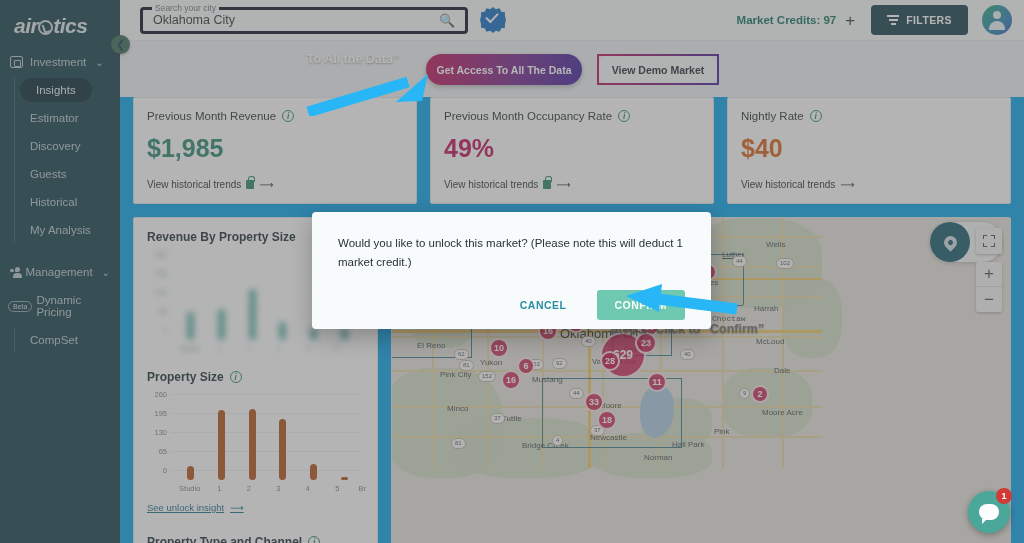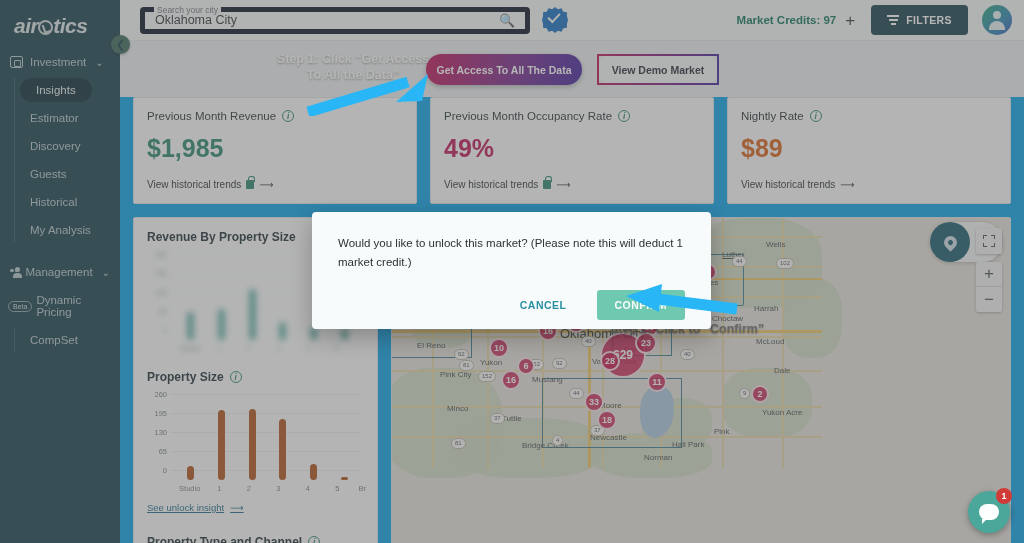--- a/index.html
+++ b/index.html
@@ -63,22 +63,22 @@
     color: #1d4450; font-size: 11px; box-shadow: 0 1px 3px rgba(0,0,0,.3);
   }
 
   
   #topbar {
     position: absolute; left: 120px; top: 0; right: 0; height: 41px;
     background: #f7f9fa; z-index: 15; display: flex; align-items: center;
     border-bottom: 1px solid #e3e7e9;
   }
   #search-wrap {
-    position: relative; margin-left: 20px; width: 390px; height: 27px;
-    border: 5px solid #0f172a; border-radius: 4px; background: #f7f9fa;
+    position: relative; margin-left: 20px; width: 328px; height: 27px;
+    border: 3px solid #0f172a; border-radius: 4px; background: #f7f9fa;
     display: flex; align-items: center;
   }
   #search-label {
     position: absolute; top: -7px; left: 9px; background: #f7f9fa; padding: 0 3px;
     font-size: 8.5px; color: #6f7c7f;
   }
   #search-input {
     border: 0; outline: 0; background: transparent; font-size: 12.5px; color: #30393b;
     padding: 0 10px; width: 340px; font-family: "Liberation Sans", sans-serif;
   }
@@ -361,21 +361,20 @@
     <span>FILTERS</span>
   </div>
   <div id="avatar">
     <span class="head"></span>
       <span class="body"></span>
   </div>
 </div>
 
 <div id="step-band">
   <div id="step1-text">
-    <div>Step 1: Click “Get Access</div>
     <div>To All the Data”</div>
   </div>
   <div id="get-access-btn">Get Access To All The Data</div>
   <div id="demo-btn">View Demo Market</div>
 </div>
 
 <div id="content">
 
   <div id="cards">
     <div class="card">
@@ -400,21 +399,21 @@
         <span>View historical trends</span>
         <span class="lock"></span>
         <span>⟶</span>
       </div>
     </div>
     <div class="card">
       <div class="card-title">
         <span>Nightly Rate</span>
         <span class="info-i">i</span>
       </div>
-      <div class="card-value v-orange">$89</div>
+      <div class="card-value v-orange">$40</div>
       <div class="card-link">
         <span>View historical trends</span>
         <span>⟶</span>
       </div>
     </div>
   </div>
 
   <div id="panels">
 
     <div id="left-panel">
@@ -559,35 +558,35 @@
           <div class="map-label big" style="left: 168px; top: 108px;">Oklahoma City</div>
           <div class="map-label" style="left: 25px; top: 123px;">El Reno</div>
           <div class="map-label" style="left: 88px; top: 140px;">Yukon</div>
           <div class="map-label" style="left: 129px; top: 89px;">Bethany</div>
           <div class="map-label" style="left: 177px; top: 67px;">The Village</div>
           <div class="map-label" style="left: 278px; top: 30px;">Arcadia</div>
           <div class="map-label" style="left: 330px; top: 32px; text-decoration: underline;">Luther</div>
           <div class="map-label" style="left: 305px; top: 60px;">Jones</div>
           <div class="map-label" style="left: 374px; top: 22px;">Wells</div>
           <div class="map-label" style="left: 263px; top: 88px;">Spencer</div>
-          <div class="map-label" style="left: 320px; top: 96px;">Choctaw</div>
+          <div class="map-label" style="left: 320px; top: 96px; font-family: Liberation Mono, monospace;">Choctaw</div>
           <div class="map-label" style="left: 362px; top: 86px;">Harrah</div>
           <div class="map-label" style="left: 232px; top: 127px;">Del City</div>
           <div class="map-label" style="left: 364px; top: 119px;">McLoud</div>
           <div class="map-label" style="left: 200px; top: 139px;">Valley Brook</div>
           <div class="map-label" style="left: 48px; top: 152px;">Pink City</div>
           <div class="map-label" style="left: 140px; top: 157px;">Mustang</div>
           <div class="map-label" style="left: 382px; top: 148px;">Dale</div>
           <div class="map-label" style="left: 55px; top: 186px;">Minco</div>
           <div class="map-label" style="left: 110px; top: 196px;">Tuttle</div>
           <div class="map-label" style="left: 207px; top: 183px;">Moore</div>
           <div class="map-label" style="left: 198px; top: 215px;">Newcastle</div>
           <div class="map-label" style="left: 130px; top: 223px;">Bridge Creek</div>
           <div class="map-label" style="left: 322px; top: 209px;">Pink</div>
-          <div class="map-label" style="left: 370px; top: 190px;">Yukon Acre</div>
+          <div class="map-label" style="left: 370px; top: 190px;">Moore Acre</div>
           <div class="map-label" style="left: 280px; top: 222px;">Hall Park</div>
           <div class="map-label" style="left: 252px; top: 235px;">Norman</div>
           <div class="shield" style="left: 67px; top: 58px;">4</div>
           <div class="shield" style="left: 112px; top: 80px;">66</div>
           <div class="shield" style="left: 163px; top: 79px;">44</div>
           <div class="shield" style="left: 228px; top: 76px;">35</div>
           <div class="shield" style="left: 293px; top: 24px;">66</div>
           <div class="shield" style="left: 340px; top: 38px;">44</div>
           <div class="shield" style="left: 384px; top: 40px;">102</div>
           <div class="shield" style="left: 62px; top: 131px;">62</div>

